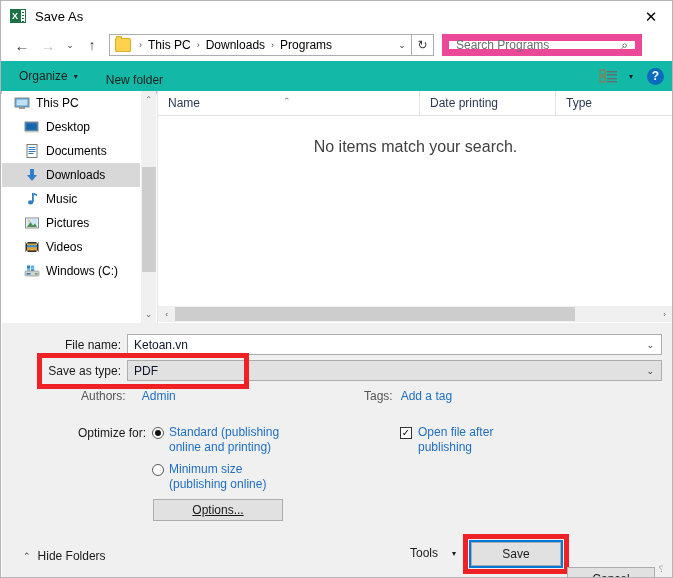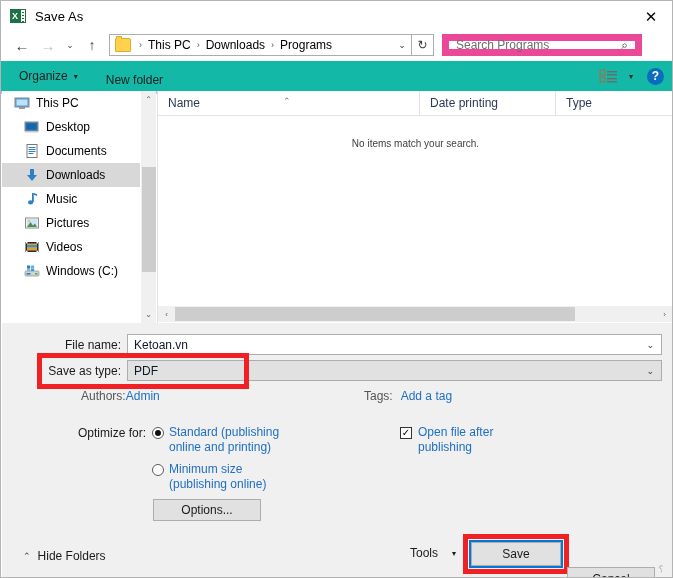--- a/index.html
+++ b/index.html
@@ -307,21 +307,21 @@
   .col.type { width: 116px; border-right: none; }
   .sort-caret {
     position: absolute;
     left: 125px; top: -2px;
     font-size: 9px;
     color: #7a7a7a;
   }
   .empty-msg {
     margin-top: 22px;
     text-align: center;
-    font-size: 10px;
+    font-size: 16px;
     color: #404040;
   }
 
   .hscroll {
     position: absolute;
     left: 157px; top: 305px;
     width: 515px; height: 16px;
     background: #f0f0f0;
     display: flex;
     align-items: center;
@@ -680,21 +680,21 @@
   <div class="field-row" style="left:42px; top:359px; width:621px;">
     <div class="field-label" style="width:78px">Save as type:</div>
     <div class="combo disabled" style="width:535px; margin-left:6px;">
       <span class="val">PDF</span>
       <span class="drop">⌄</span>
     </div>
   </div>
 
   <div class="annot" style="left:36px; top:352px; width:212px; height:36px;"></div>
 
-  <div class="field-row" style="left:80px; top:388px;">
+  <div class="field-row" style="left:80px; top:388px;gap:16px;">
     <span class="meta-label">Authors:</span>
     <span class="link" style="margin-left:0">Admin</span>
   </div>
   <div class="field-row" style="left:363px; top:388px;">
     <span class="meta-label">Tags:</span>
     <span class="link" style="margin-left:8px">Add a tag</span>
   </div>
 
   <div style="position:absolute; left:77px; top:425px;" class="opt-label">Optimize for:</div>
 
@@ -707,21 +707,21 @@
   </div>
 
   <div class="radio-row" style="position:absolute; left:151px; top:424px; width:180px;">
     <span class="radio checked"></span>
     <span class="radio-text">
       <span>Standard (publishing</span><br>
       <span>online and printing)</span>
     </span>
   </div>
 
-  <div class="btn" style="position:absolute; left:152px; top:498px; width:108px; height:22px;">Options...</div>
+  <div class="btn" style="position:absolute; left:152px; top:498px; width:130px; height:22px;text-decoration:underline;">Options...</div>
 
   <div class="radio-row" style="position:absolute; left:399px; top:424px; width:180px;">
     <span class="checkbox">✓</span>
     <span class="radio-text">
       <span>Open file after</span><br>
       <span>publishing</span>
     </span>
   </div>
 
   <div class="hide-folders">

